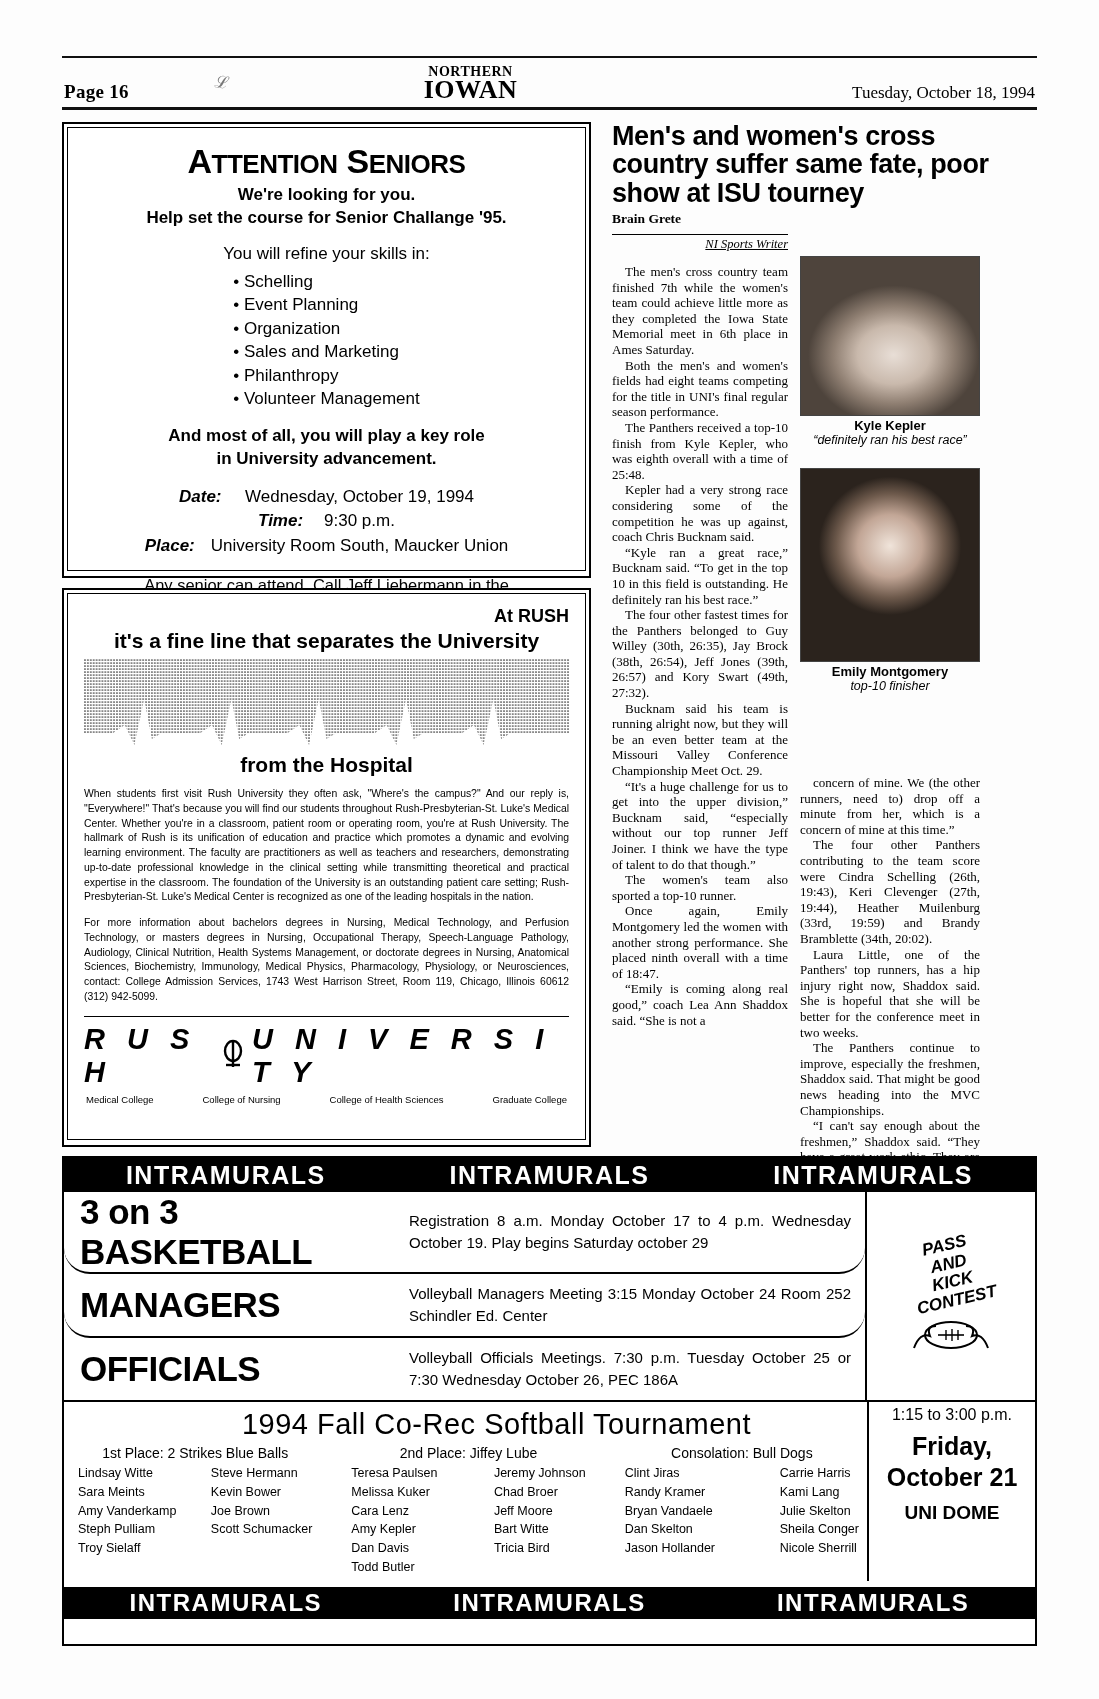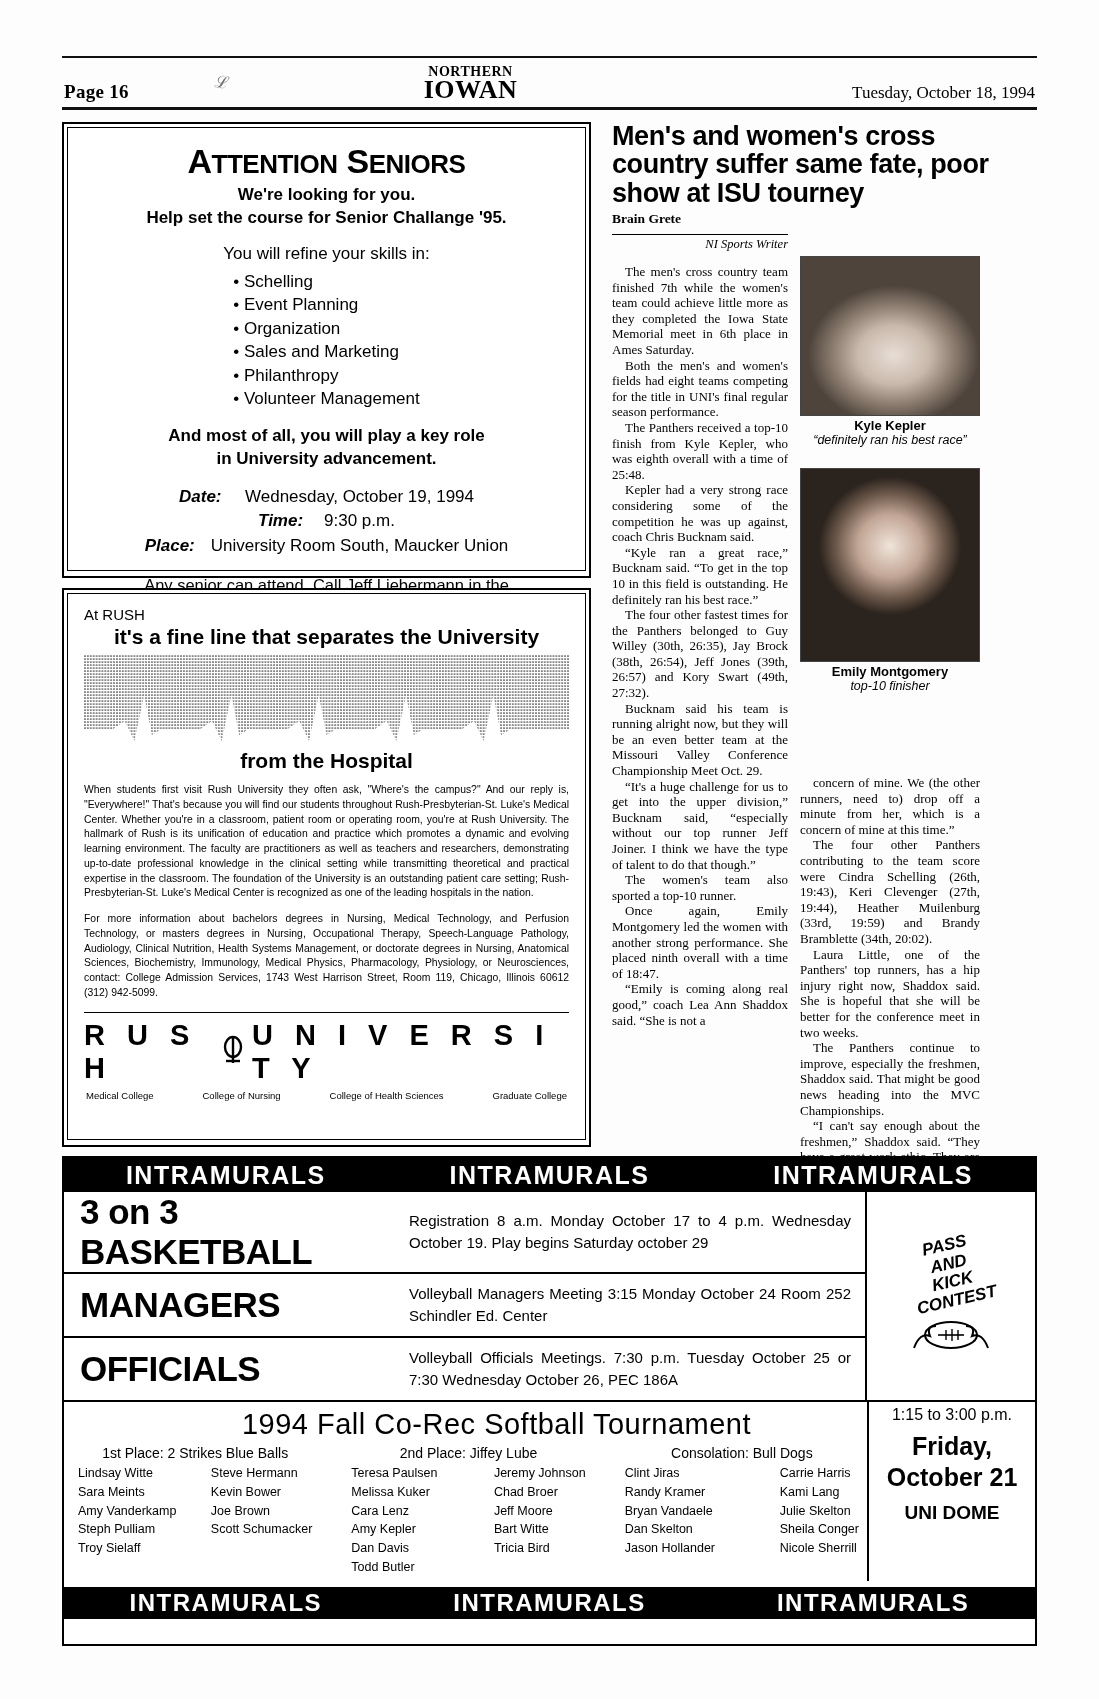--- a/index.html
+++ b/index.html
@@ -45,41 +45,41 @@
   .sen-list li{font-size:17px;line-height:1.38;}
   .sen-bold{font-size:17px;font-weight:bold;margin-top:14px;line-height:1.35;}
   .sen-dtl{margin:14px 0 0;display:inline-block;text-align:left;}
   .sen-dtl .row{font-size:17px;line-height:1.45;display:flex;justify-content:center;}
   .sen-dtl .lab{font-weight:bold;font-style:italic;width:66px;}
   .sen-foot{font-size:16.5px;margin-top:15px;line-height:1.4;}
 
   
   #rush{left:62px;top:588px;width:525px;height:555px;}
   .rush-pad{padding:12px 16px 8px;}
-  .rush-h1{text-align:left;font-size:15px;font-weight:normal;}
+  .rush-h1{text-align:right;font-size:18px;font-weight:bold;}
   .rush-h2{text-align:center;font-size:21px;font-weight:bold;margin-top:2px;}
   .ekg{height:92px;margin:6px 0 2px;position:relative;overflow:hidden;}
   .ekg svg{display:block;width:100%;height:100%;}
   .rush-h3{text-align:center;font-size:21px;font-weight:bold;margin:2px 0 10px;}
   .rush-p{font-size:10.4px;line-height:1.42;text-align:justify;margin:0 0 11px;}
   .rush-logo{border-top:1.5px solid #000;margin-top:8px;padding-top:6px;
              display:flex;align-items:center;justify-content:center;}
-  .rush-logo .word{font-size:29px;font-weight:bold;letter-spacing:7px;}
+  .rush-logo .word{font-size:29px;font-weight:bold;letter-spacing:7px;font-style:italic;}
   .rush-logo .mark{display:inline-block;margin:0 8px;}
   .rush-colleges{display:flex;justify-content:space-between;
                  font-size:9.5px;margin-top:5px;padding:0 2px;}
 
   
   #article{position:absolute;left:612px;top:122px;width:425px;height:1020px;}
   .art-head{font-size:27px;font-weight:bold;line-height:1.05;letter-spacing:-.4px;}
   .byline{font-family:"Liberation Serif",serif;font-size:13.5px;font-weight:bold;
           border-bottom:1.5px solid #000;display:block;width:176px;padding-bottom:7px;
           margin-top:4px;}
   .byline2{font-family:"Liberation Serif",serif;font-size:12.5px;font-style:italic;
-           width:176px;text-align:right;margin-top:2px;}
+           width:176px;text-align:right;margin-top:2px;text-decoration:underline;}
   .art-cols{position:relative;margin-top:4px;}
   .col-l{position:absolute;left:0;top:8px;width:176px;
          font-family:"Liberation Serif",serif;font-size:13px;line-height:1.2;
          text-align:justify;}
   .col-r{position:absolute;left:188px;top:519px;width:180px;
          font-family:"Liberation Serif",serif;font-size:13px;line-height:1.2;
          text-align:justify;}
   .col-l p,.col-r p{margin:0;text-indent:13px;}
   .photo{position:absolute;left:188px;width:178px;background:#9a9a9a;
          border:1px solid #444;}
@@ -89,21 +89,21 @@
   .cap .role{font-size:12.5px;font-style:italic;}
 
   
   #intra{position:absolute;left:62px;top:1156px;width:975px;height:490px;
          border:2px solid #000;background:#fff;box-sizing:border-box;}
   .im-banner{background:#000;color:#fff;height:34px;display:flex;
              align-items:center;justify-content:space-around;
              font-size:25px;font-weight:bold;letter-spacing:1.5px;}
   .im-body{position:relative;}
   .im-row{display:flex;align-items:center;border-bottom:2.5px solid #000;
-          min-height:62px;}
+          min-height:62px;border-radius:26px;}
   .im-row:last-of-type{border-bottom:none;}
   .im-label{width:345px;font-size:35px;font-weight:bold;padding-left:16px;
             box-sizing:border-box;letter-spacing:-.5px;}
   .im-text{flex:1;font-size:15px;line-height:1.5;padding-right:14px;text-align:justify;}
   .im-right{width:168px;border-left:2.5px solid #000;align-self:stretch;
             display:flex;flex-direction:column;align-items:center;
             justify-content:center;text-align:center;}
   .contest{font-size:17px;font-weight:bold;font-style:italic;line-height:1.1;
            transform:rotate(-13deg);text-align:center;}
   .contest span{display:block;}

